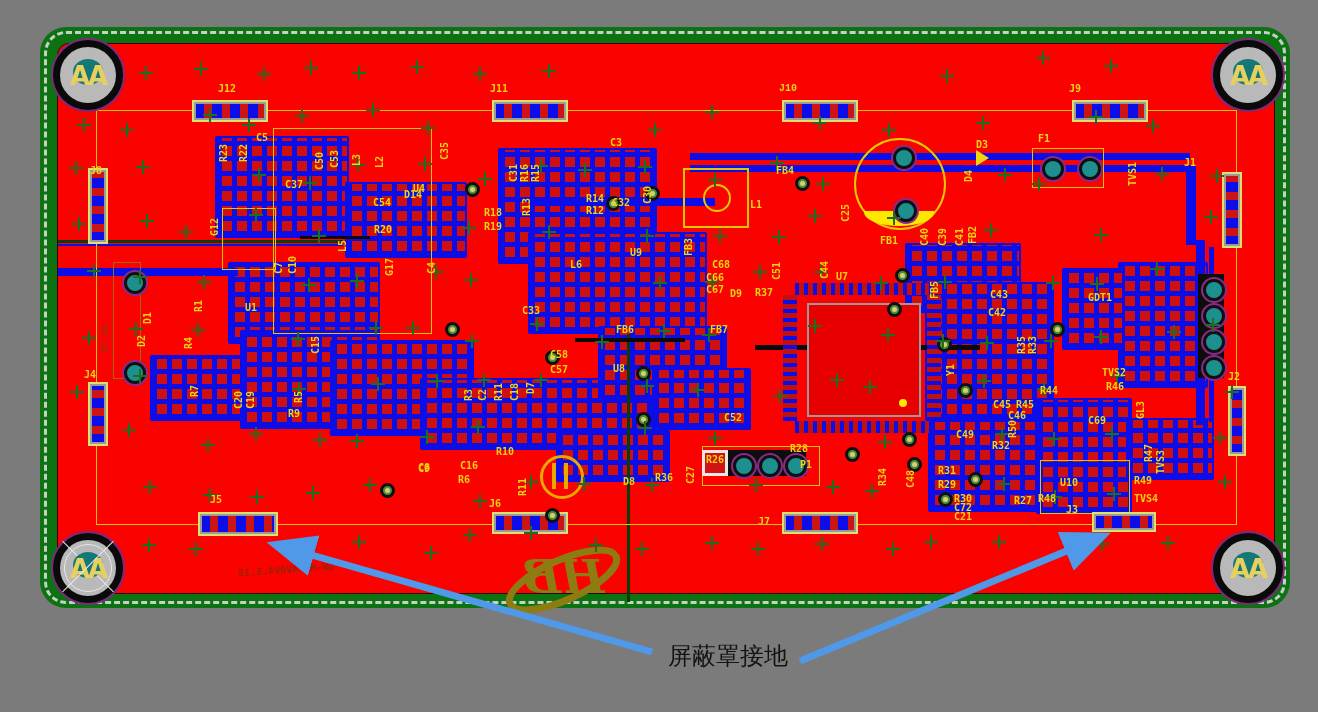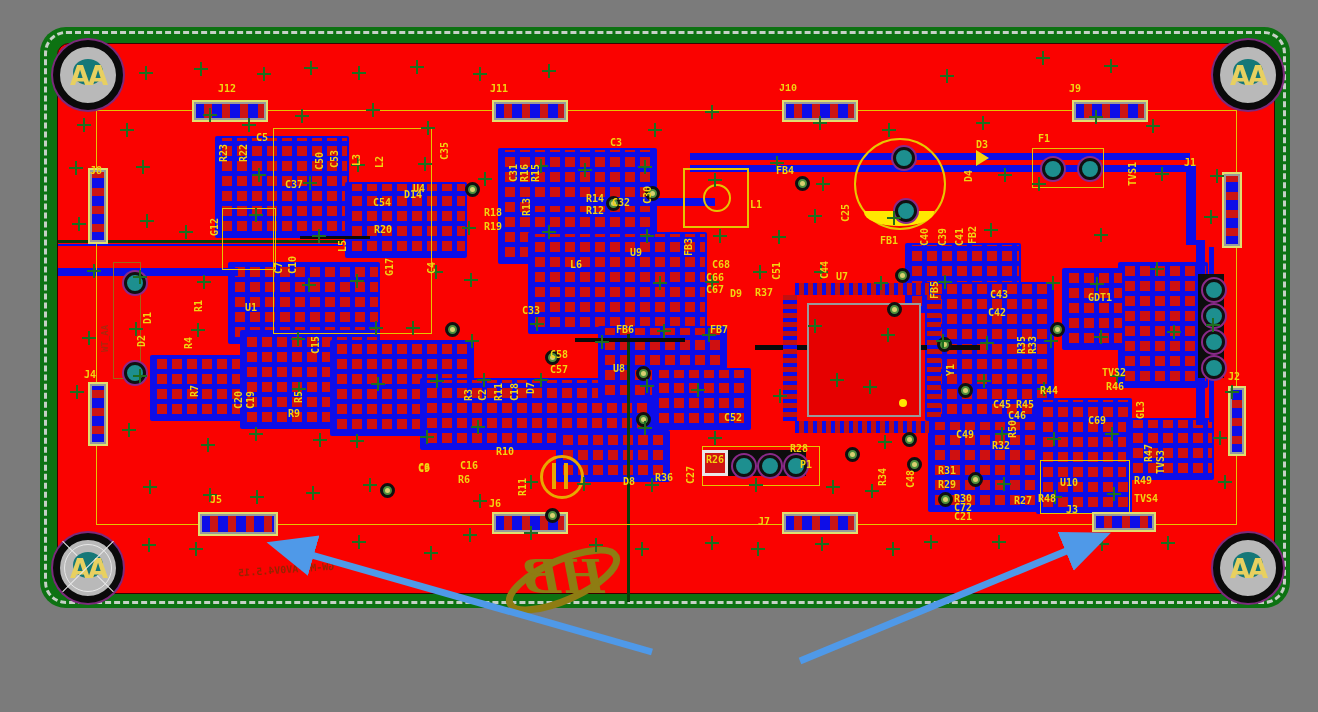--- a/index.html
+++ b/index.html
@@ -530,13 +530,14 @@
   <svg id="arrows">
     <defs>
       <marker id="ah" markerWidth="7" markerHeight="7" refX="5" refY="3" orient="auto">
         <polygon points="0,0 7,3 0,6" fill="#4f99e8"></polygon>
       </marker>
     </defs>
     <line x1="652" y1="652" x2="280" y2="546" stroke="#4f99e8" stroke-width="7" marker-end="url(#ah)"></line>
     <line x1="800" y1="661" x2="1098" y2="538" stroke="#4f99e8" stroke-width="7" marker-end="url(#ah)"></line>
   </svg>
 
+  <div id="annotation">屏蔽罩接地</div>
 </div>
 
 </body></html>

